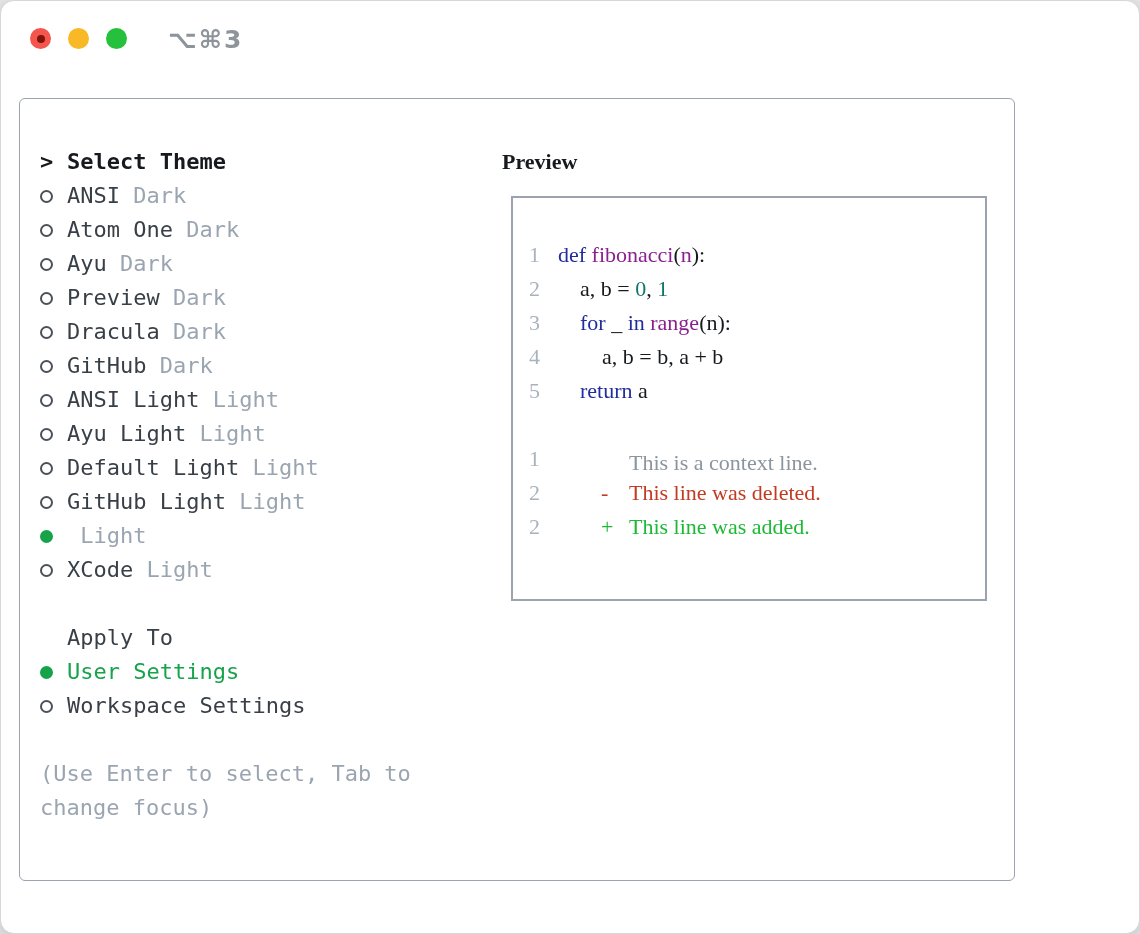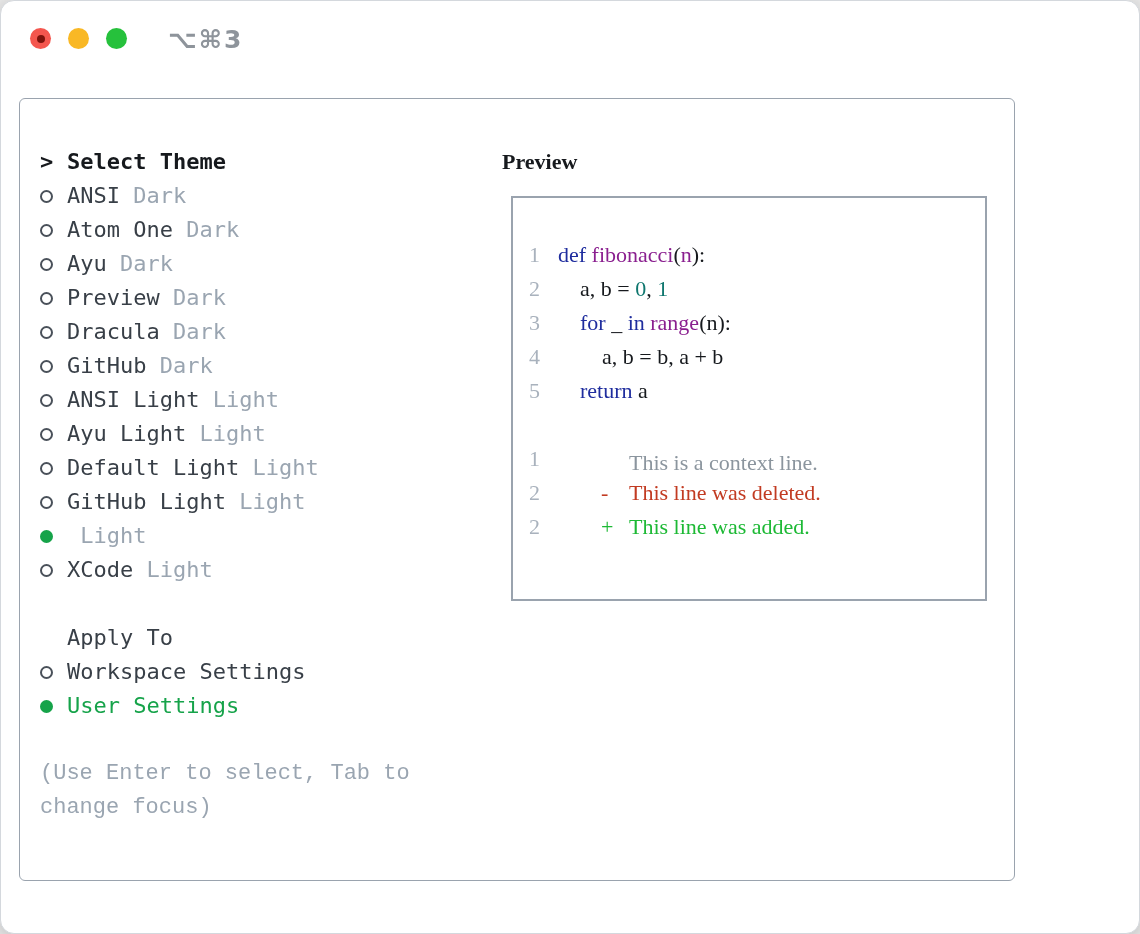--- a/index.html
+++ b/index.html
@@ -39,21 +39,21 @@
   .row{display:flex;align-items:center;height:34px;white-space:pre;}
   .icon-col{width:27px;flex:none;display:flex;align-items:center;}
   .caret{font-weight:bold;color:var(--text-dark);}
   .heading{font-weight:bold;color:var(--text-dark);text-align:center;}
   .radio{width:13px;height:13px;border:2px solid #4a515a;border-radius:50%;display:inline-block;background:transparent;}
   .radio.filled{background:var(--accent-green);border-color:var(--accent-green);}
   .tname{color:var(--item-dark);}
   .item.sel .tname{color:var(--accent-green);}
   .muted{color:var(--muted-gray);}
   .apply-block{margin-top:34px;}
-  .hint{margin-top:34px;width:420px;white-space:normal;color:var(--muted-gray);font-family:Liberation Mono, monospace;}
+  .hint{margin-top:34px;width:420px;white-space:normal;color:var(--muted-gray);}
   
   .preview-heading{font-weight:bold;color:var(--text-dark);height:34px;display:flex;align-items:center;}
   .preview-box{
     margin-left:9px;margin-top:17px;width:476px;height:405px;
     border:2px solid var(--border-gray);padding:40px 10px 0 16px;background:#fff;
   }
   .cline,.dline{display:flex;height:34px;align-items:center;white-space:pre;}
   .lnum{width:29px;flex:none;color:var(--gutter-gray);}
   .dnum{width:72px;flex:none;color:var(--gutter-gray);}
   .dmark{width:28px;flex:none;}
@@ -102,22 +102,22 @@
           <div class="row item sel"><span class="icon-col"><span class="radio filled"></span></span><span class="muted"> Light</span></div>
           <div class="row item"><span class="icon-col"><span class="radio"></span></span><span class="tname">XCode</span><span class="muted"> Light</span></div>
         </div>
 
       <div class="apply-block">
         <div class="row">
           <span class="icon-col"></span>
           <span>Apply To</span>
         </div>
         <div>
+            <div class="row item sel"><span class="icon-col"><span class="radio filled"></span></span><span class="tname">User Settings</span></div>
             <div class="row item"><span class="icon-col"><span class="radio"></span></span><span class="tname">Workspace Settings</span></div>
-            <div class="row item sel"><span class="icon-col"><span class="radio filled"></span></span><span class="tname">User Settings</span></div>
           </div>
       </div>
 
       <div class="hint">(Use Enter to select, Tab to change focus)</div>
     </div>
 
     <div class="col-right">
       <div class="preview-heading">Preview</div>
       <div class="preview-box">
         <div>

